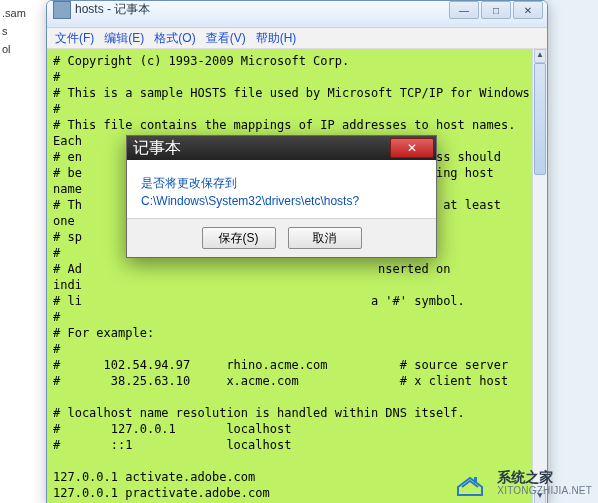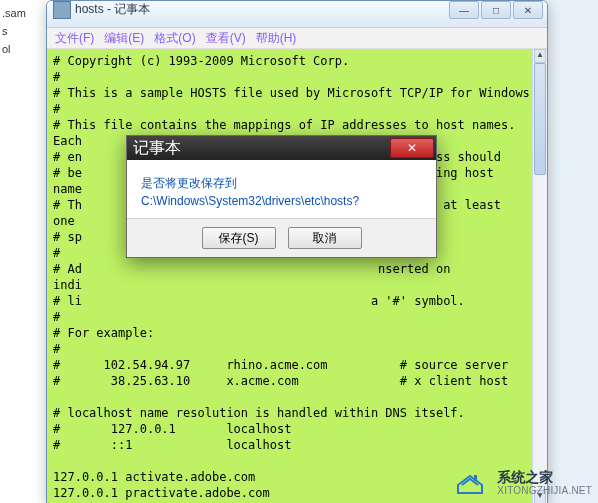--- a/index.html
+++ b/index.html
@@ -4,35 +4,35 @@
 <style>
   html,body{margin:0;padding:0;font-family:"Microsoft YaHei","SimSun",sans-serif;font-size:12px;background:#e8f0f8;overflow:hidden;width:598px;height:503px;position:relative}
   .sidebar{position:absolute;left:0;top:0;width:56px;height:503px;background:#fff;border-right:1px solid #ddd;padding:4px 2px;box-sizing:border-box;color:#333;font-size:11px;line-height:18px;overflow:hidden}
   .window{position:absolute;left:46px;top:0;width:500px;height:503px;background:#fff;border:1px solid #6a90b8;border-radius:6px 6px 0 0;box-shadow:0 3px 14px rgba(0,0,0,.25);display:flex;flex-direction:column}
   .titlebar{height:26px;background:linear-gradient(#f5faff,#dde9f7);border-bottom:1px solid #c3d3e6;display:flex;align-items:flex-start;border-radius:5px 5px 0 0}
   .titlebar .ico{width:16px;height:16px;margin:0 4px 0 6px;background:#87a7c7;border:1px solid #5a7aa0}
   .titlebar .title{flex:1;color:#2a3a4a}
   .winbtns{display:flex;margin-right:4px}
   .winbtn{width:28px;height:16px;margin-left:2px;background:linear-gradient(#e7eff8,#d0dff0);border:1px solid #9fb6d0;border-radius:2px;display:flex;align-items:center;justify-content:center;font-size:10px;color:#3a4a5a;cursor:pointer}
   .menubar{height:20px;background:#f2f2f2;border-bottom:1px solid #ddd;display:flex;align-items:center;padding:0 4px;gap:2px}
-  .menuitem{padding:16px 4px;color:#8b5cf6;cursor:pointer}
+  .menuitem{padding:16px 4px;color:#1d4ed8;cursor:pointer}
   .content-wrap{flex:1;position:relative;overflow:hidden;background:#bef264}
   .content{position:absolute;left:0;top:0;right:14px;bottom:0;padding:4px 6px;font-family:"NSimSun","SimSun",monospace;font-size:12px;line-height:16px;white-space:pre;color:#000;overflow:hidden}
   .scroll{position:absolute;right:0;top:0;width:14px;bottom:0;background:#eef2f7;border-left:1px solid #cfd8e3}
   .scroll .thumb{position:absolute;left:1px;right:1px;top:14px;height:110px;background:linear-gradient(#d6e4f4,#bcd2eb);border:1px solid #9ab3d0;border-radius:2px}
   .scroll .arr{position:absolute;left:1px;right:1px;height:12px;background:#dfe8f2;border:1px solid #b8c8dc;font-size:8px;text-align:center;line-height:10px;color:#455}
   .scroll .up{top:0}.scroll .dn{bottom:0}
   .dialog{position:absolute;left:126px;top:135px;width:309px;background:#f0f0f0;border:1px solid #6a6a6a;box-shadow:0 6px 20px rgba(0,0,0,.45);z-index:30}
   .dlg-titlebar{height:24px;background:linear-gradient(#444,#222);display:flex;align-items:center;color:#fff;padding:0 0 0 6px}
   .dlg-titlebar .t{flex:1;font-size:16px}
   .dlg-close{width:42px;height:18px;margin-right:2px;background:linear-gradient(#e06060,#c02020);border:1px solid #801818;border-radius:2px;display:flex;align-items:center;justify-content:center;color:#fff;cursor:pointer}
   .dlg-body{padding:14px 14px 8px 14px;background:#fff;color:#0a52b7;font-size:12px;line-height:18px}
   .dlg-btns{background:#f0f0f0;border-top:1px solid #d5d5d5;padding:8px;display:flex;justify-content:center;gap:12px}
   .btn{min-width:74px;height:22px;background:linear-gradient(#fafafa,#e2e2e2);border:1px solid #8a8a8a;border-radius:2px;font-size:12px;cursor:pointer;display:flex;align-items:center;justify-content:center}
-  .watermark{position:absolute;right:6px;bottom:6px;z-index:50;display:flex;align-items:flex-start;gap:12px;font-size:12px}
+  .watermark{position:absolute;right:6px;bottom:6px;z-index:50;display:flex;align-items:flex-end;gap:12px;font-size:12px}
   .wm-logo{width:30px;height:24px;position:relative}
   .wm-logo svg{display:block}
   .wm-text{display:flex;flex-direction:column;line-height:13px}
   .wm-cn{font-weight:700;color:#2a3a4a;font-size:14px}
   .wm-url{color:#6a7a8a;font-size:10px;letter-spacing:.2px}
 </style>
 </head>
 <body>
 
 <div class="sidebar">

